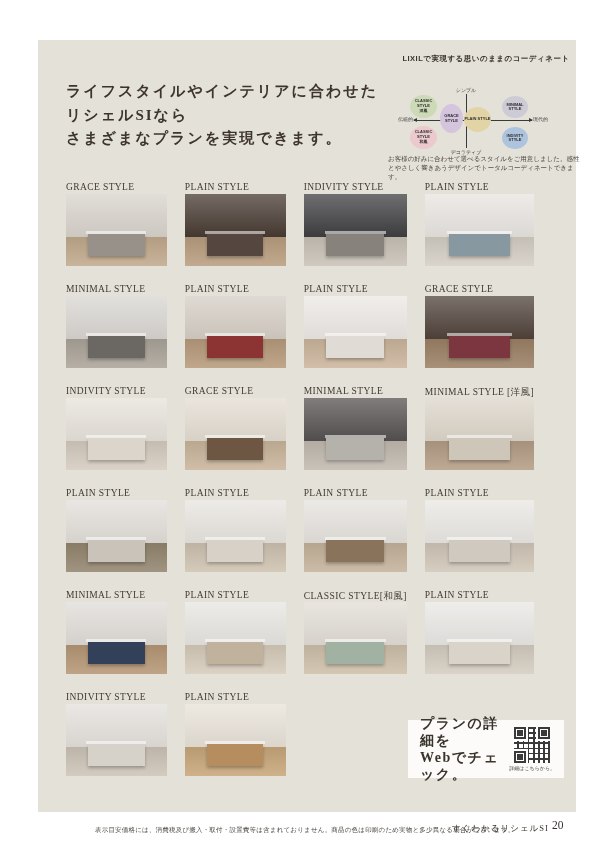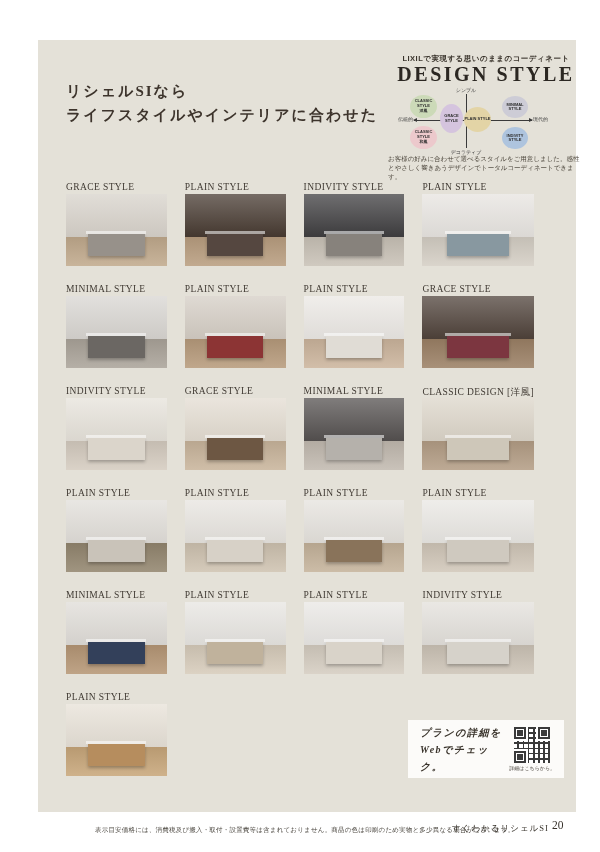--- a/index.html
+++ b/index.html
@@ -62,49 +62,49 @@
   .photo .floor::after { content:""; position:absolute; inset:0;
         background:linear-gradient(180deg, rgba(0,0,0,0.08), rgba(255,255,255,0.12)); }
   .photo .island { position:absolute; left:22%; bottom:14%; width:56%; height:30%;
         box-shadow:0 2px 3px rgba(0,0,0,0.25); }
   .photo .island::before { content:""; position:absolute; left:-3%; top:-3px; width:106%; height:3px;
         background:rgba(255,255,255,0.55); }
 
   
   .plan-box { position:absolute; left:370px; top:680px; width:156px; height:58px; background:#fcfbf9;
               display:flex; align-items:center; justify-content:space-between; padding:6px 9px 6px 12px; }
-  .plan-text { font-size:10px; line-height:17px; letter-spacing:1.5px; color:#3a342c;
-               font-weight:600; font-family:"Liberation Serif", serif;font-style:italic; }
+  .plan-text { font-size:14px; line-height:17px; letter-spacing:1.5px; color:#3a342c;
+               font-weight:600; font-family:"Liberation Serif", serif; }
   .qr-wrap { display:flex; flex-direction:column; align-items:center; }
   .qr { width:36px; height:36px; background:#ffffff; }
   .qr-caption { font-family:"Liberation Sans", sans-serif; font-size:5px; color:#3a342c; margin-top:2px;
                 white-space:nowrap; }
 
   
   .footer-note { position:absolute; left:95px; top:826px; font-family:"Liberation Sans", sans-serif;
                  font-size:6.5px; color:#4a463f; letter-spacing:0.2px; }
   .footer-booklet { position:absolute; left:452px; top:823px; font-size:8.5px; letter-spacing:1px;
                     color:#37322b; font-family:"Liberation Serif", serif; }
   .footer-page { position:absolute; left:552px; top:819px; font-size:11.5px; color:#37322b;
                  font-family:"Liberation Serif", serif; }
 </style>
 </head>
 <body>
 
 <div class="page">
   <div class="panel">
 
     <div class="intro">
+      <div class="line">ライフスタイルやインテリアに合わせた</div>
       <div class="line">リシェルSIなら</div>
-      <div class="line">ライフスタイルやインテリアに合わせた</div>
+      <div class="line">さまざまなプランを実現できます。</div>
     </div>
 
     <div class="design">
       <div class="eyebrow">LIXILで実現する思いのままのコーディネート</div>
-      <div class="title">DESIGN STYLE</div>
       <div class="diagram">
         <div class="vline"></div>
         <div class="hline"></div>
         <div class="axis-label axis-top">シンプル</div>
         <div class="axis-label axis-bottom">デコラティブ</div>
         <div class="axis-label axis-left">伝統的</div>
         <div class="axis-label axis-right">現代的</div>
 
       <div class="bubble pos-top-left" style="background: rgb(204, 218, 184);">
             <span>CLASSIC STYLE</span>
@@ -217,21 +217,21 @@
         </div>
         <div class="cell">
           <div class="cell-label">MINIMAL STYLE</div>
           <div class="photo">
             <div class="wall" style="background: rgb(85, 81, 80);"></div>
             <div class="floor" style="background: rgb(194, 186, 176);"></div>
             <div class="island" style="background: rgb(181, 177, 171);"></div>
           </div>
         </div>
         <div class="cell">
-          <div class="cell-label">CLASSIC DESIGN [洋風]</div>
+          <div class="cell-label">MINIMAL STYLE [洋風]</div>
           <div class="photo">
             <div class="wall" style="background: rgb(220, 213, 201);"></div>
             <div class="floor" style="background: rgb(180, 158, 134);"></div>
             <div class="island" style="background: rgb(206, 199, 185);"></div>
           </div>
         </div>
         <div class="cell">
           <div class="cell-label">PLAIN STYLE</div>
           <div class="photo">
             <div class="wall" style="background: rgb(225, 222, 217);"></div>
@@ -270,20 +270,28 @@
             <div class="floor" style="background: rgb(182, 151, 118);"></div>
             <div class="island" style="background: rgb(51, 64, 90);"></div>
           </div>
         </div>
         <div class="cell">
           <div class="cell-label">PLAIN STYLE</div>
           <div class="photo">
             <div class="wall" style="background: rgb(231, 229, 225);"></div>
             <div class="floor" style="background: rgb(215, 204, 187);"></div>
             <div class="island" style="background: rgb(192, 178, 156);"></div>
+          </div>
+        </div>
+        <div class="cell">
+          <div class="cell-label">CLASSIC STYLE[和風]</div>
+          <div class="photo">
+            <div class="wall" style="background: rgb(225, 221, 213);"></div>
+            <div class="floor" style="background: rgb(206, 192, 170);"></div>
+            <div class="island" style="background: rgb(162, 178, 162);"></div>
           </div>
         </div>
         <div class="cell">
           <div class="cell-label">PLAIN STYLE</div>
           <div class="photo">
             <div class="wall" style="background: rgb(233, 231, 228);"></div>
             <div class="floor" style="background: rgb(213, 205, 193);"></div>
             <div class="island" style="background: rgb(217, 211, 201);"></div>
           </div>
         </div>

